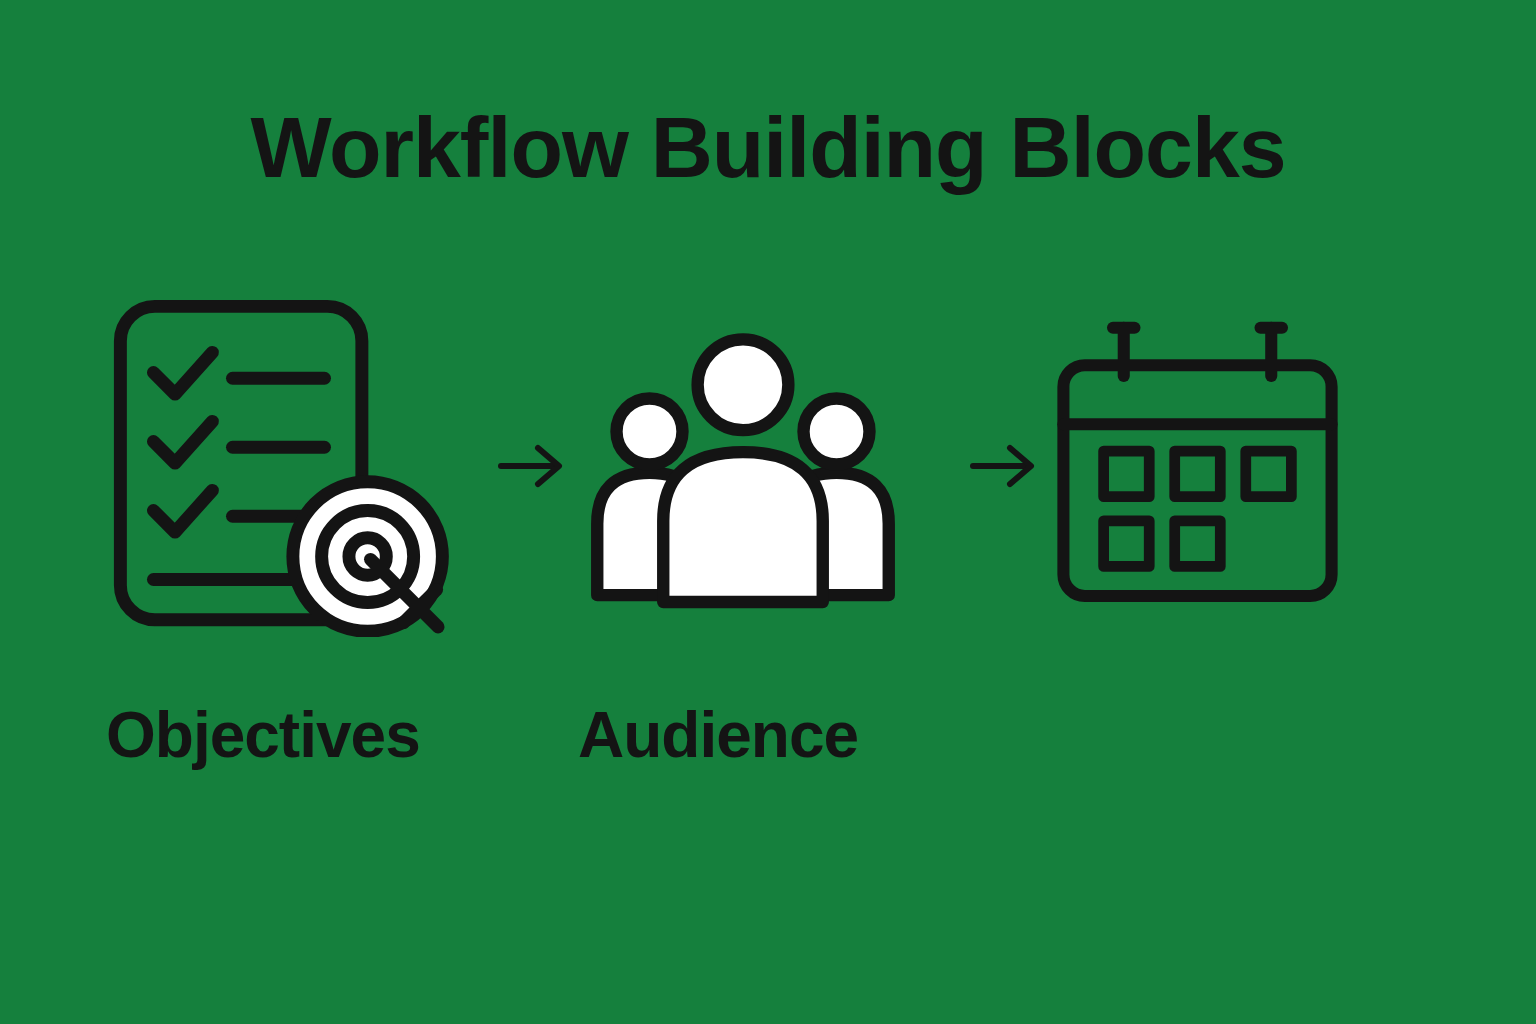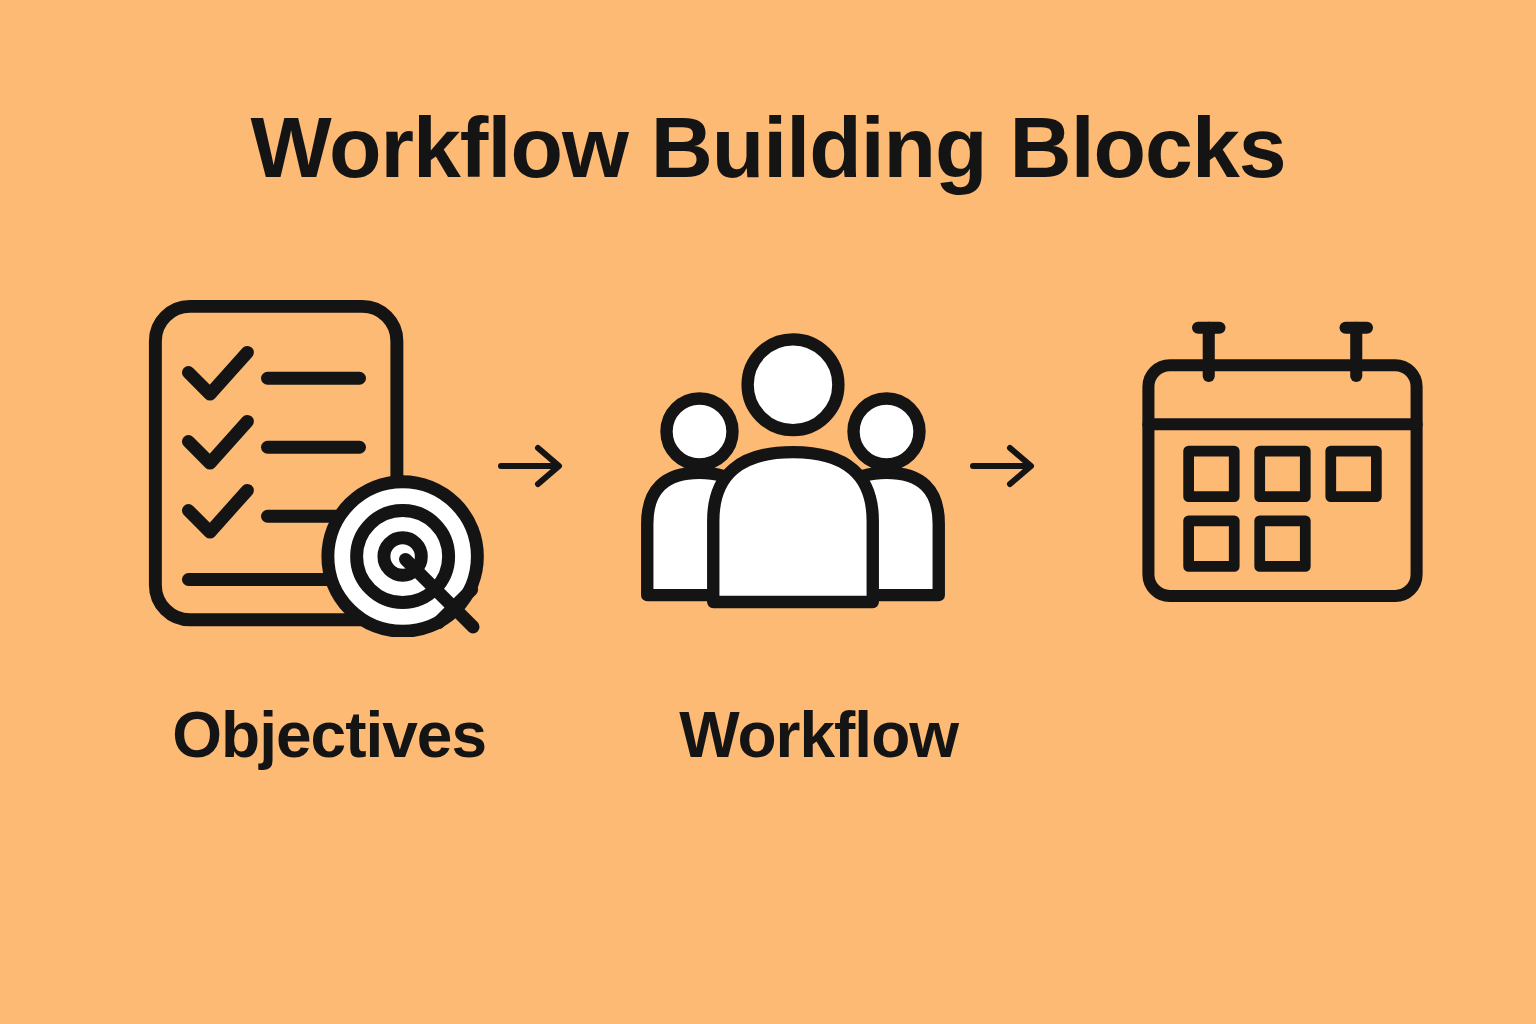--- a/index.html
+++ b/index.html
@@ -4,21 +4,21 @@
 <style>
   html, body {
     margin: 0;
     padding: 0;
     background: #ffffff;
   }
   .canvas {
     position: relative;
     width: 1536px;
     height: 1024px;
-    background: #fdba74;
+    background: #15803d;
     font-family: "Liberation Sans", "DejaVu Sans", sans-serif;
     color: #141414;
     overflow: hidden;
   }
   .title {
     padding-top: 100px;
     text-align: center;
     font-size: 86px;
     font-weight: 700;
     letter-spacing: -1px;
@@ -28,21 +28,21 @@
   .diagram-row {
     margin-top: 95px;
     display: flex;
     justify-content: center;
     align-items: flex-start;
   }
   .step {
     width: 380px;
     display: flex;
     flex-direction: column;
-    align-items: flex-end;
+    align-items: flex-start;
   }
   .icon-box {
     height: 350px;
     display: flex;
     align-items: center;
     justify-content: center;
   }
   .step-label {
     margin-top: 58px;
     font-size: 64px;
@@ -111,21 +111,21 @@
           <path d="M150 205 L150 153 Q150 116 188 116 Q226 116 226 153 L226 205 Z" fill="#ffffff"></path>
 
           <circle cx="52" cy="86" r="24" fill="#ffffff"></circle>
           <circle cx="188" cy="86" r="24" fill="#ffffff"></circle>
 
           <path d="M62 210 L62 151 Q62 101 120 101 Q178 101 178 151 L178 210 Z" fill="#ffffff"></path>
 
           <circle cx="120" cy="52" r="33" fill="#ffffff"></circle>
         </svg>
       </div>
-      <div class="step-label">Workflow</div>
+      <div class="step-label">Audience</div>
     </div>
 
     <div class="arrow-box">
       <svg width="72" height="58" viewBox="0 0 72 58" fill="none" stroke="#141414" stroke-width="6" stroke-linecap="round" stroke-linejoin="round">
         <path d="M5 29 H60"></path>
         <path d="M42 11 L63 29 L42 47"></path>
       </svg>
     </div>
 
     <div class="step">

